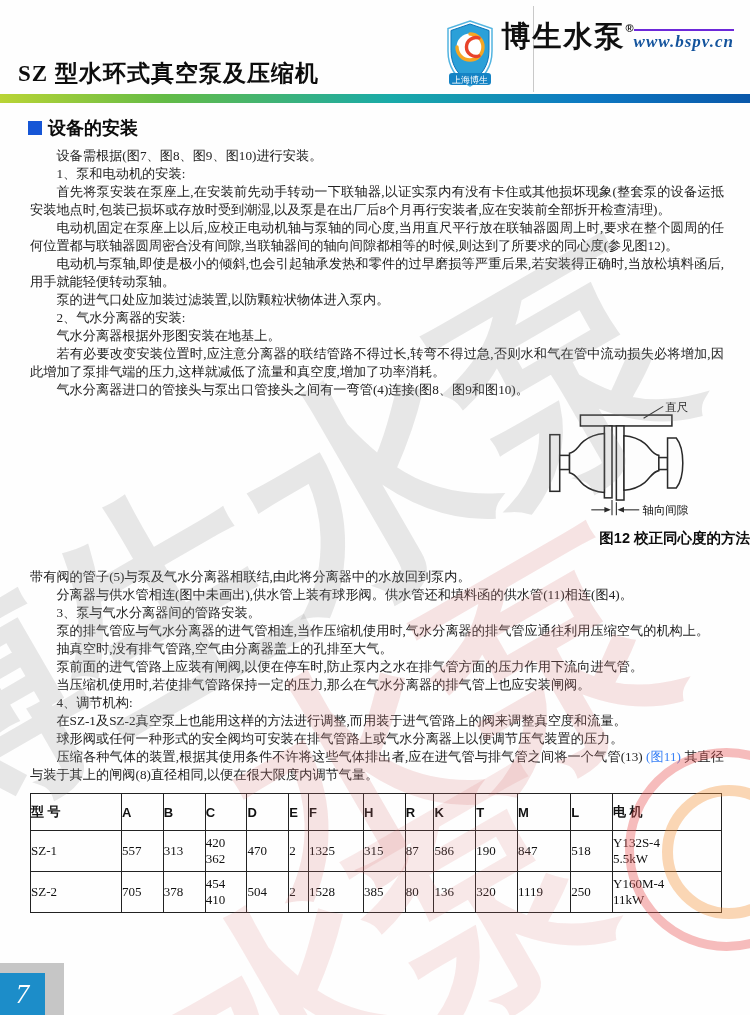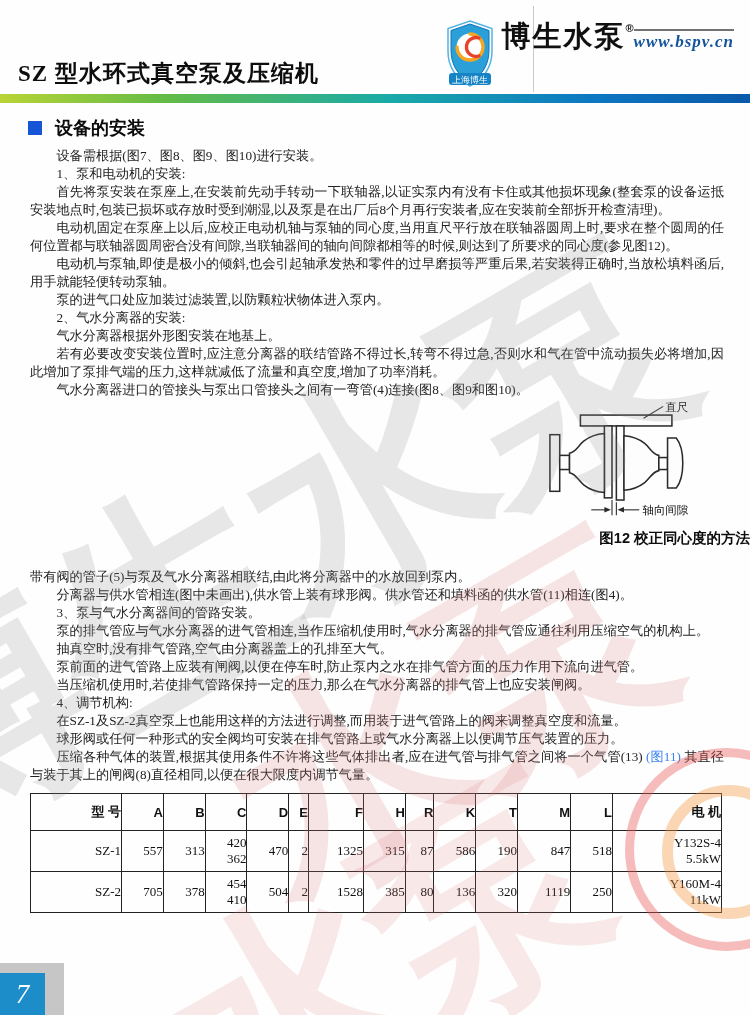--- a/index.html
+++ b/index.html
@@ -22,46 +22,46 @@
   .header{position:relative;height:103px;z-index:2;}
   .title{position:absolute;left:18px;top:58px;font-size:23px;font-weight:bold;letter-spacing:1px;color:#0d0d0d;}
   .vline{position:absolute;left:533px;top:6px;width:1px;height:86px;background:#c9c9c9;}
   .logo{position:absolute;right:16px;top:20px;display:flex;align-items:flex-start;gap:5px;}
   .shield-wrap{position:relative;width:52px;height:70px;}
   .logo-col{display:flex;flex-direction:row;align-items:flex-end;}
   .brand-line{font-family:"Liberation Sans","DejaVu Sans",sans-serif;font-weight:bold;font-size:29px;
         color:#101010;letter-spacing:2px;line-height:32px;}
   .reg{font-size:11px;vertical-align:top;position:relative;top:-8px;letter-spacing:0;}
   .site{font-style:italic;font-weight:bold;font-size:17px;color:#14549d;letter-spacing:1px;
-        border-top:2px solid #737373;padding-top:1px;margin-top:1px;}
+        border-top:2px solid #6d28d9;padding-top:1px;margin-top:1px;}
   .grad-bar{position:absolute;left:0;bottom:0;width:100%;height:9px;
         background:linear-gradient(90deg,#b9d435 0%,#63bb46 22%,#19aaa8 52%,#0d79c2 78%,#0a58aa 100%);}
 
   
-  .section-head{display:flex;align-items:center;gap:13px;margin:13px 0 7px 28px;z-index:2;position:relative;
+  .section-head{display:flex;align-items:center;gap:6px;margin:13px 0 7px 28px;z-index:2;position:relative;
         font-family:Liberation Sans, sans-serif;font-size:18px;font-weight:bold;color:#0c0c0c;}
   .blue-square{width:14px;height:14px;background:#1656d6;flex:0 0 auto;}
 
   
   .body-text{position:relative;z-index:2;margin:0 26px 0 30px;font-size:13.2px;line-height:18px;
         text-align:justify;color:#222;}
   .body-text p{margin:0;}
   .indent{text-indent:2em;}
   .red{color:#3b82f6;margin-top:20px;}
 
   
   .figure{position:relative;z-index:2;text-align:right;margin:3px 0 20px 0;}
   .figure svg{display:inline-block;}
   .fig-caption{font-family:"Liberation Sans","DejaVu Sans",sans-serif;font-size:14.5px;font-weight:bold;
         margin-top:1px;color:#0d0d0d;}
 
   
   .spec-table{position:relative;z-index:2;border-collapse:collapse;margin:9px 28px 0 30px;width:692px;
         font-size:13px;color:#111;}
-  .spec-table th,.spec-table td{border:1.4px solid #222;text-align:right;vertical-align:middle;
+  .spec-table th,.spec-table td{border:1.4px solid #222;text-align:left;vertical-align:middle;
         padding:1px 0;white-space:pre-line;}
   .spec-table th{height:34px;font-weight:bold;font-family:"Liberation Sans","DejaVu Sans",sans-serif;}
   .spec-table td{height:38px;}
   .col-model{width:90px;}
   .col-motor{width:108px;}
 
   
   .footer-gray{position:absolute;left:0;bottom:0;width:64px;height:52px;background:#c6c6c6;z-index:4;}
   .footer-blue{position:absolute;left:0;bottom:0;width:45px;height:42px;background:#1c8dc9;z-index:5;
         display:flex;align-items:center;justify-content:center;}

